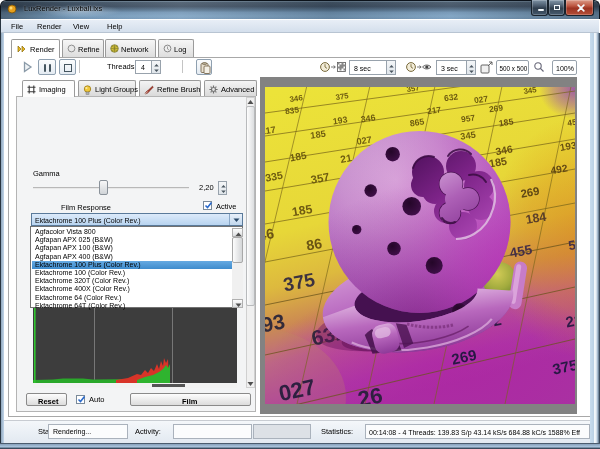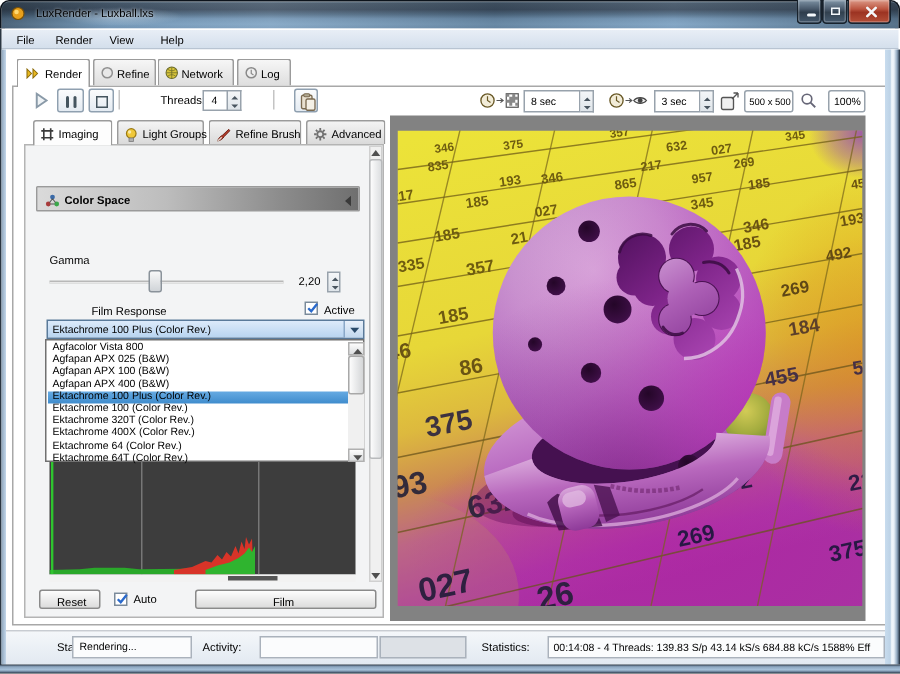--- a/index.html
+++ b/index.html
@@ -64,21 +64,21 @@
     border-radius:2px 2px 0 0; background:linear-gradient(to bottom,#f4f4f4,#dadada); font-size:7.5px; }
   .stab.active { background:#fdfdfd; height:17px; z-index:3;text-align:center; }
   #pane-sub { left:16px; top:96px; width:240px; height:316px; border:1px solid #b4b4b4; background:#f3f4f5; }
 
   .hdr { position:absolute; left:24px; width:216px; height:17px;
     background:linear-gradient(to right,#dadada 0%,#bdbdbd 40%,#8d8d8d 75%,#6f6f6f 100%);
     border:1px solid #9a9a9a; border-radius:1px; font-weight:bold; font-size:7.5px; }
   .hdr .t { position:absolute; left:18px; top:4px; }
 
   .btn { position:absolute; border:1px solid #8a8a8a; border-radius:2px;
-    background:linear-gradient(to bottom,#fdfdfd,#dcdcdc); font-size:7.5px; text-align:center; }
+    background:linear-gradient(to bottom,#fdfdfd,#dcdcdc); font-size:7.5px; text-align:center;font-weight:bold; }
 
   
   #sb-track { left:246px; top:97px; width:9px; height:291px; background:#f0f0f0; border:1px solid #d0d0d0; }
   #sb-thumb { left:246px; top:106px; width:9px; height:200px; background:linear-gradient(to right,#fdfdfd,#dcdee0); border:1px solid #b8babc; border-radius:2px; }
 
   
   #ddlist { left:30px; top:226px; width:213px; height:82px; background:#fff; border:1px solid #717171; z-index:8; }
   .dditem { position:absolute; left:1px; width:200px; height:8.2px; font-size:7px; padding-left:3px; }
 
   
@@ -245,32 +245,20 @@
   <div class="stab" style="left:204px;width:53px;">
     <svg style="position:absolute;left:4px;top:3.5px" width="9" height="9" viewBox="0 0 9 9">
         <circle cx="4.5" cy="4.5" r="2" fill="none" stroke="#707070" stroke-width="1.2"></circle>
         <g stroke="#707070" stroke-width="1.2">
           <path d="M4.5 0.4 V2 M4.5 7 V8.6 M0.4 4.5 H2 M7 4.5 H8.6 M1.6 1.6 L2.7 2.7 M6.3 6.3 L7.4 7.4 M7.4 1.6 L6.3 2.7 M2.7 6.3 L1.6 7.4"></path>
         </g>
       </svg>
     <span style="position:absolute;left:16px;top:4px;">Advanced</span>
   </div>
 
-  <div class="hdr" style="top:124px;">
-    <svg style="position:absolute;left:5px;top:3.5px" width="10" height="10" viewBox="0 0 10 10">
-        <circle cx="5" cy="2.4" r="1.6" fill="#3a6aa8"></circle>
-        <circle cx="2.2" cy="7" r="1.6" fill="#a83a3a"></circle>
-        <circle cx="7.8" cy="7" r="1.6" fill="#3aa84a"></circle>
-        <path d="M5 3.5 L3 6 M5 3.5 L7 6 M3.5 7 H6.5" stroke="#555" stroke-width="0.7"></path>
-      </svg>
-    <span class="t">Color Space</span>
-    <svg style="position:absolute;right:4px;top:5px" width="6" height="8" viewBox="0 0 6 8">
-        <path d="M5 0.5 L1 4 L5 7.5 Z" fill="#3a3a3a"></path>
-      </svg>
-  </div>
 
   <span class="abs" style="left:33px;top:169px;">Gamma</span>
   <div class="abs" style="left:33px;top:187px;width:156px;height:2px;background:#b8b8b8;border-bottom:1px solid #e8e8e8;"></div>
   <div class="abs" style="left:99px;top:180px;width:9px;height:15px;background:linear-gradient(to bottom,#f8f8f8,#d0d4d8);border:1px solid #8a929a;border-radius:2px;"></div>
   <span class="abs" style="left:199px;top:183px;">2,20</span>
   <div class="spinbtns" style="left:218px;top:181px;width:9px;height:14px;border-left:1px solid #98a2ac;">
     <svg class="abs" style="left:1px;top:2px;" width="7" height="10" viewBox="0 0 7 10">
         <path d="M1.2 3.4 L3.5 1 L5.8 3.4 Z M1.2 6.6 L3.5 9 L5.8 6.6 Z" fill="#4a5660"></path>
       </svg>
   </div>

